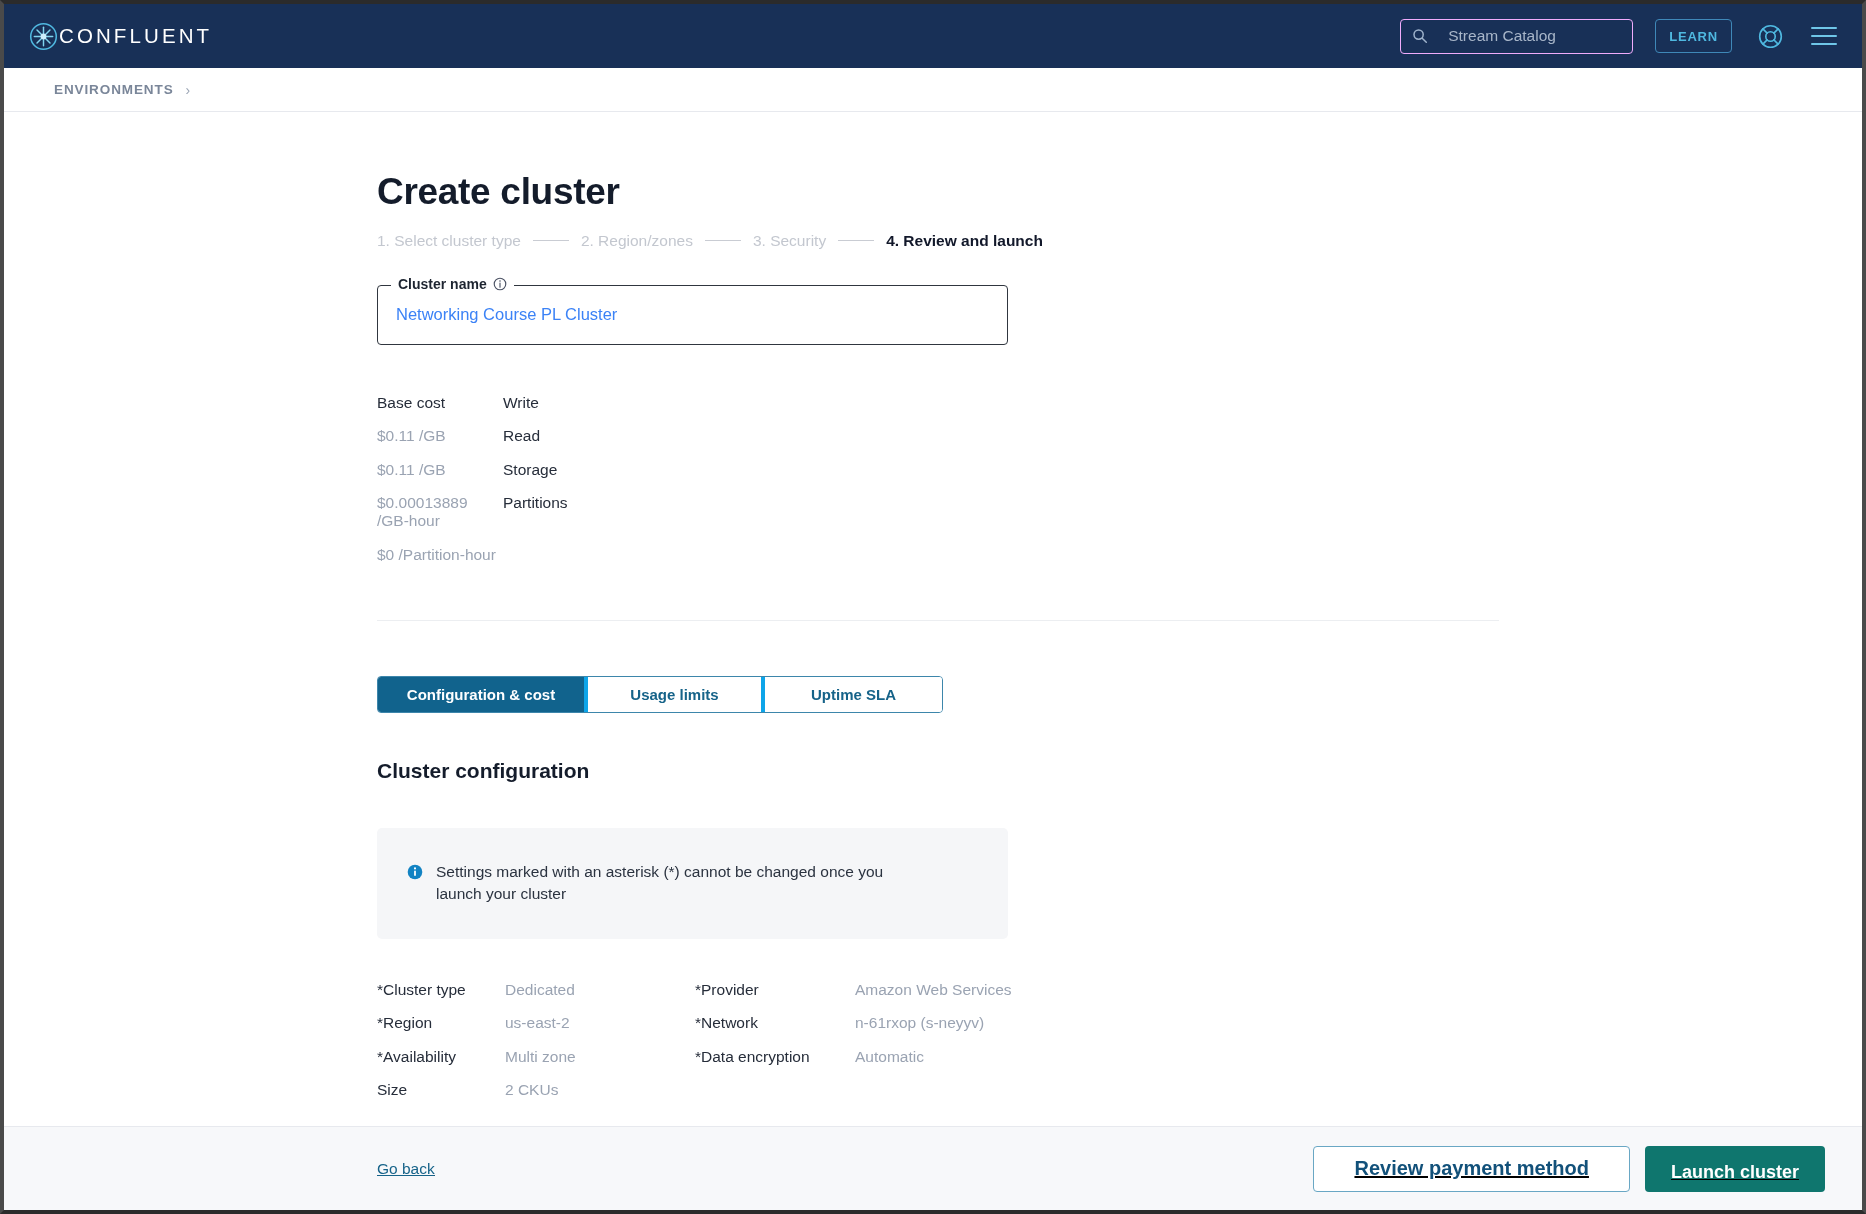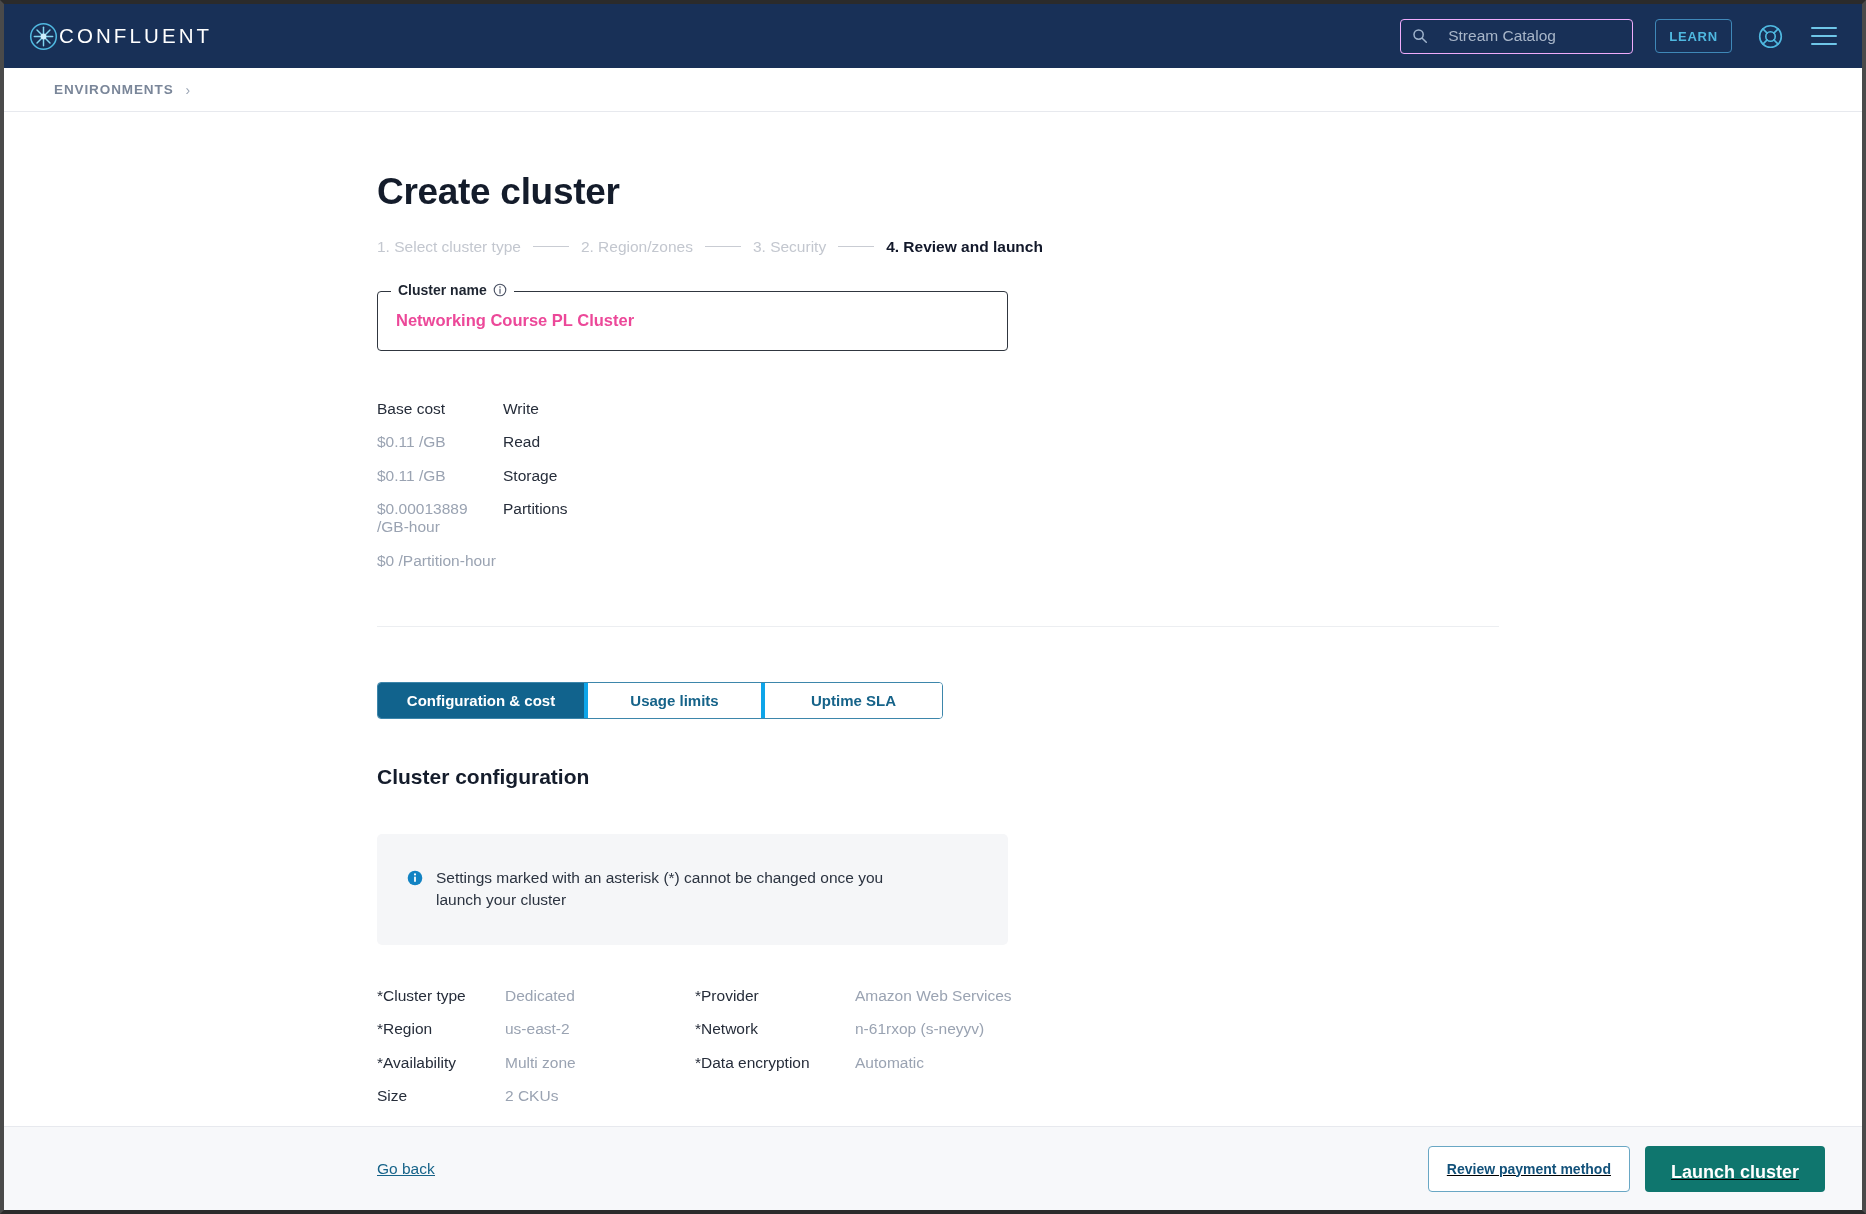--- a/index.html
+++ b/index.html
@@ -123,21 +123,21 @@
 
   .page-title {
     font-size: 37px;
     font-weight: 700;
     color: #141c2b;
     letter-spacing: -0.3px;
     line-height: 1.1;
   }
 
   .steps {
-    margin-top: 25px;
+    margin-top: 19px;
     display: flex;
     align-items: center;
     font-size: 15.5px;
   }
   .step { color: #c3c7cf; }
   .step.active { color: #12182a; font-weight: 700; }
   .step-line {
     width: 36px;
     height: 1px;
     background: #c9ccd3;
@@ -167,22 +167,22 @@
     font-weight: 700;
     color: #1d2430;
     display: flex;
     align-items: center;
     gap: 6px;
     white-space: nowrap;
   }
   .info-sm { width: 14px; height: 14px; display: block; }
   .name-value {
     font-size: 16.5px;
-    font-weight: 700;
-    color: #ec4899;
+    font-weight: 400;
+    color: #3b82f6;
   }
 
   
   .pricing {
     margin-top: 49px;
     display: grid;
     grid-template-columns: 126px auto;
     row-gap: 15.5px;
     font-size: 15.5px;
   }
@@ -279,26 +279,26 @@
   .go-back {
     color: #166389;
     font-size: 15.5px;
     text-decoration: underline;
     cursor: pointer;
   }
   .footer-spacer { flex: 1 1 auto; }
   .footer-btns { display: flex; align-items: center; gap: 15px; }
   .btn-secondary {
     height: 46px;
-    padding: 0 18px;
+    padding: 0 40px;
     border: 1px solid #69a7c4;
     border-radius: 4px;
     background: #ffffff;
     color: #12517a;
-    font-size: 14px;
+    font-size: 20px;
     font-weight: 700;
     cursor: pointer;
     font-family: "Liberation Sans", sans-serif;
   }
   .btn-primary {
     height: 46px;
     padding: 16px 26px;
     border: none;
     border-radius: 4px;
     background: #0f766e;

